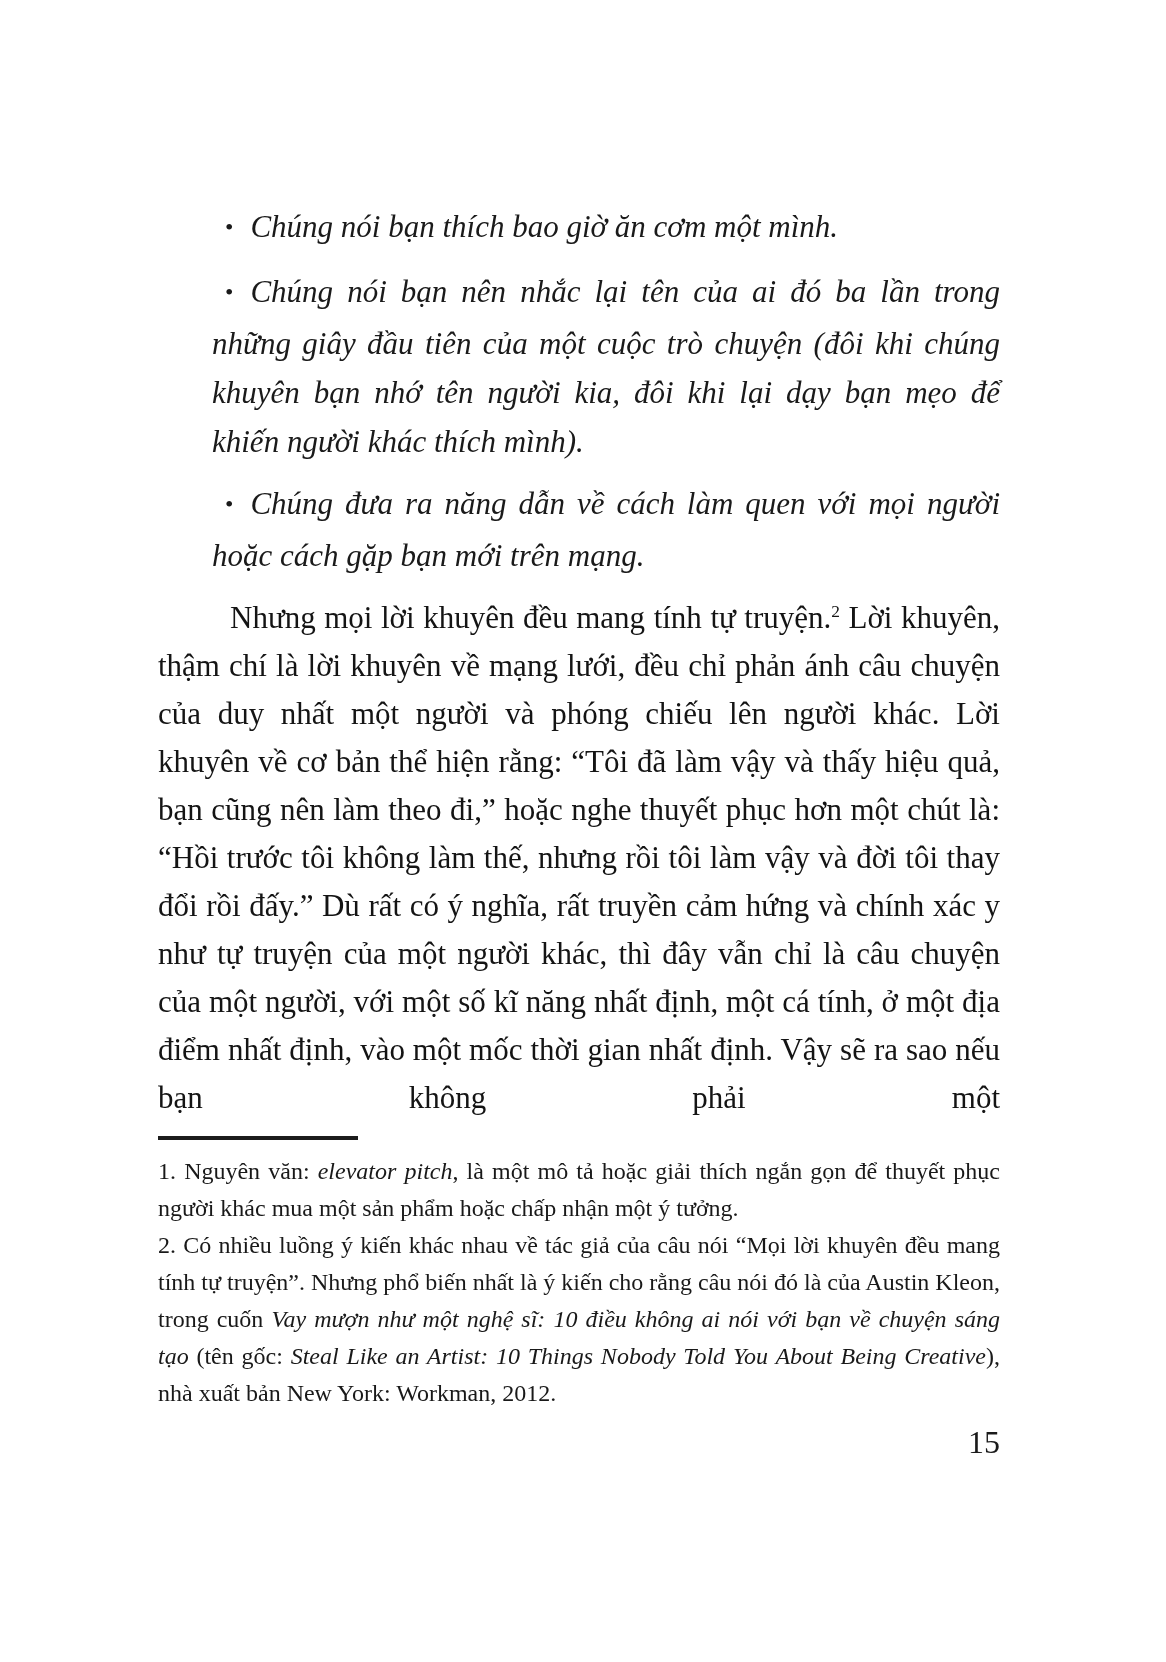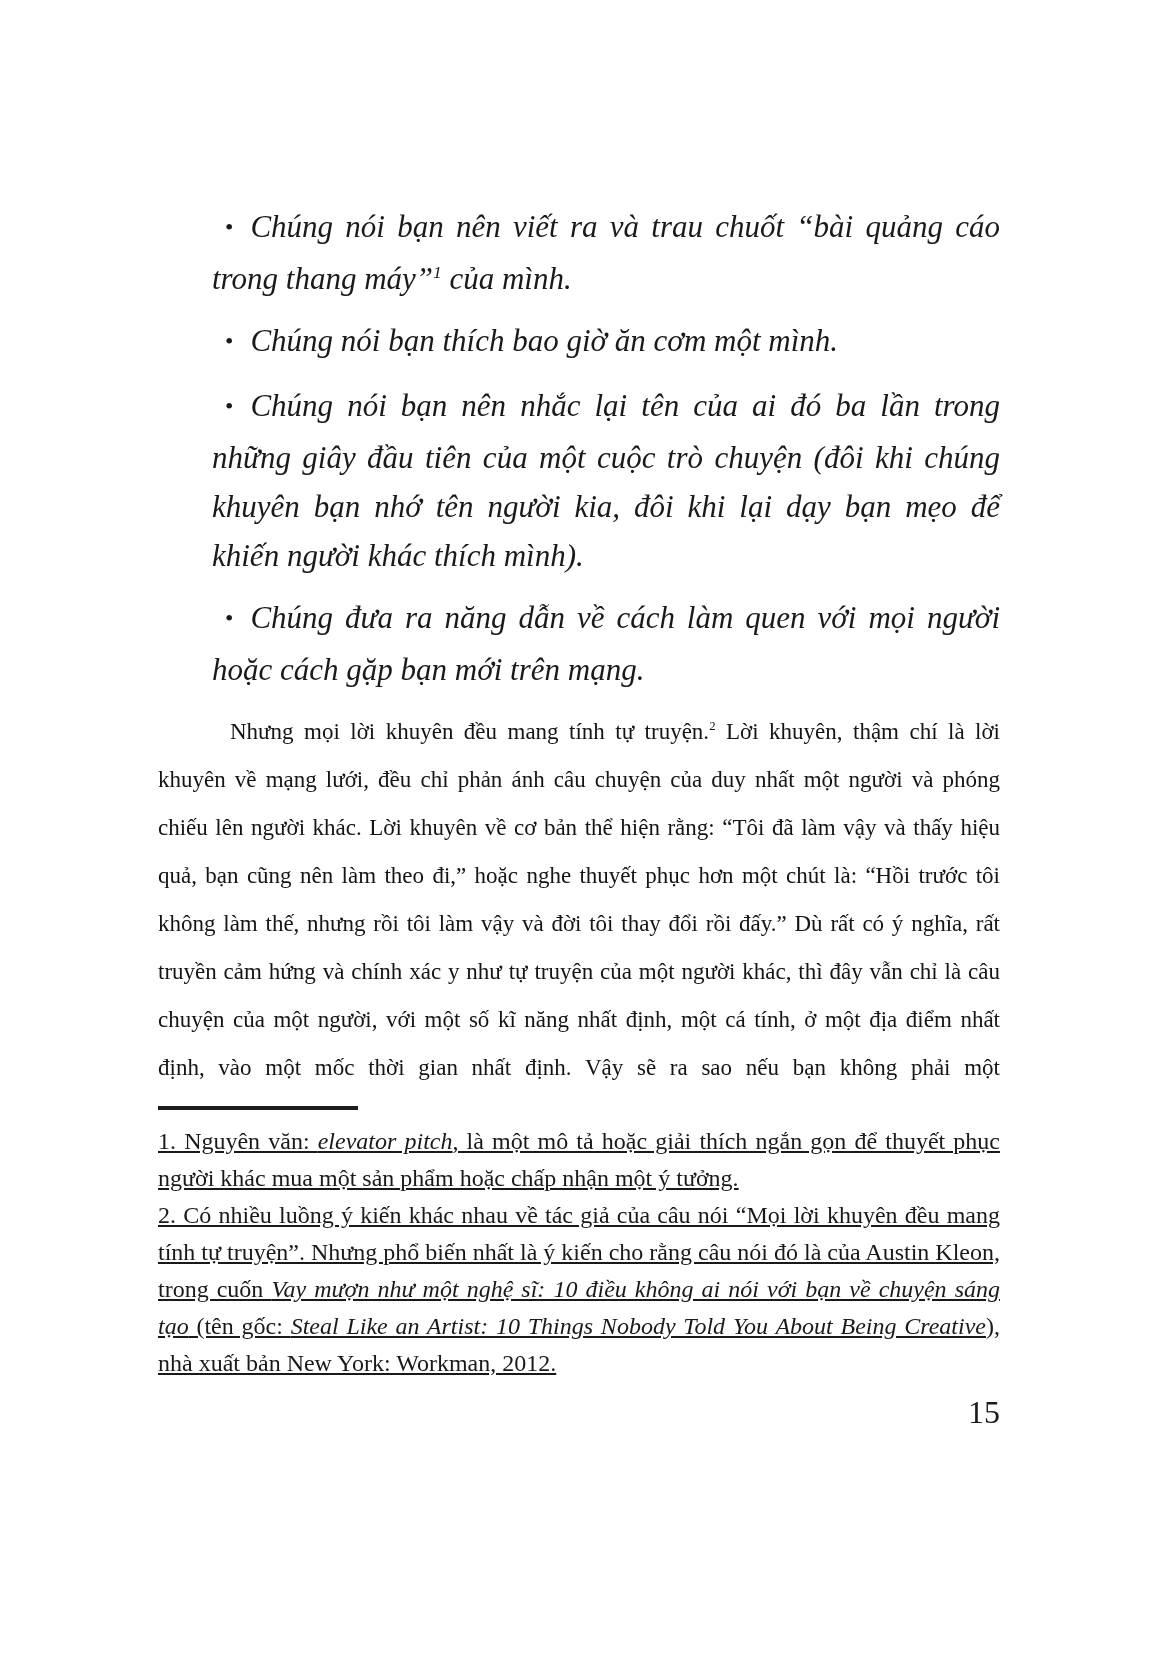--- a/index.html
+++ b/index.html
@@ -37,21 +37,21 @@
     padding-right: 17px;
     position: relative;
     top: -2px;
   }
   
   .body-para {
     margin-top: 14px;
     text-indent: 72px;
     text-align: justify;
     text-align-last: justify;
-    font-size: 23px;
+    font-size: 31px;
     line-height: 48px;
     color: #141414;
   }
   sup {
     font-size: 0.56em;
     line-height: 0;
     vertical-align: super;
   }
   
   .footnote-rule {
@@ -60,39 +60,37 @@
     height: 4px;
     background: #1c1c1c;
     border: none;
   }
   .footnotes { margin-top: 13px; }
   .footnote {
     text-align: justify;
     font-size: 24px;
     line-height: 37px;
     color: #191919;
-    text-decoration: underline;
   }
   .it { font-style: italic; }
   .page-number {
     margin-top: 10px;
     text-align: right;
     font-size: 32px;
     line-height: 40px;
     color: #1a1a1a;
   }
 </style>
 </head>
 <body>
 
 <div class="page">
   <div class="content">
 
     <section class="bullet-list">
-      <p class="bullet-item"><span class="bullet-mark">•</span><span class="bullet-text"><span>Chúng nói bạn nên viết ra và trau chuốt “bài quảng cáo trong thang máy”</span><sup>1</sup><span> của mình.</span></span></p>
       <p class="bullet-item"><span class="bullet-mark">•</span><span class="bullet-text"><span>Chúng nói bạn thích bao giờ ăn cơm một mình.</span></span></p>
       <p class="bullet-item"><span class="bullet-mark">•</span><span class="bullet-text"><span>Chúng nói bạn nên nhắc lại tên của ai đó ba lần trong những giây đầu tiên của một cuộc trò chuyện (đôi khi chúng khuyên bạn nhớ tên người kia, đôi khi lại dạy bạn mẹo để khiến người khác thích mình).</span></span></p>
       <p class="bullet-item"><span class="bullet-mark">•</span><span class="bullet-text"><span>Chúng đưa ra năng dẫn về cách làm quen với mọi người hoặc cách gặp bạn mới trên mạng.</span></span></p>
     </section>
 
     <p class="body-para"><span>Nhưng mọi lời khuyên đều mang tính tự truyện.</span><sup>2</sup><span> Lời khuyên, thậm chí là lời khuyên về mạng lưới, đều chỉ phản ánh câu chuyện của duy nhất một người và phóng chiếu lên người khác. Lời khuyên về cơ bản thể hiện rằng: “Tôi đã làm vậy và thấy hiệu quả, bạn cũng nên làm theo đi,” hoặc nghe thuyết phục hơn một chút là: “Hồi trước tôi không làm thế, nhưng rồi tôi làm vậy và đời tôi thay đổi rồi đấy.” Dù rất có ý nghĩa, rất truyền cảm hứng và chính xác y như tự truyện của một người khác, thì đây vẫn chỉ là câu chuyện của một người, với một số kĩ năng nhất định, một cá tính, ở một địa điểm nhất định, vào một mốc thời gian nhất định. Vậy sẽ ra sao nếu bạn không phải một</span></p>
 
     <hr class="footnote-rule">
 
     <section class="footnotes">

